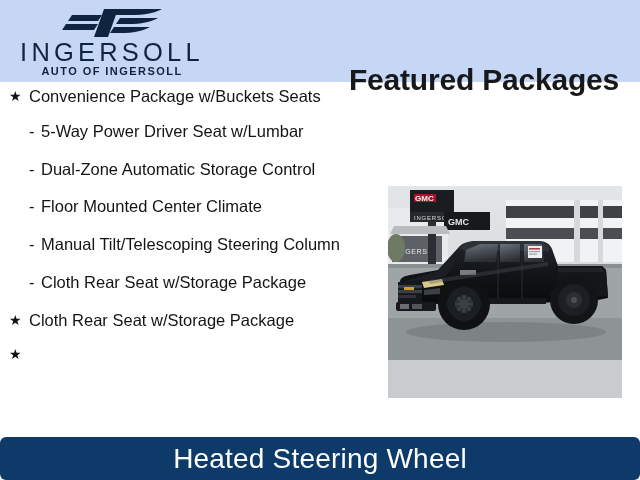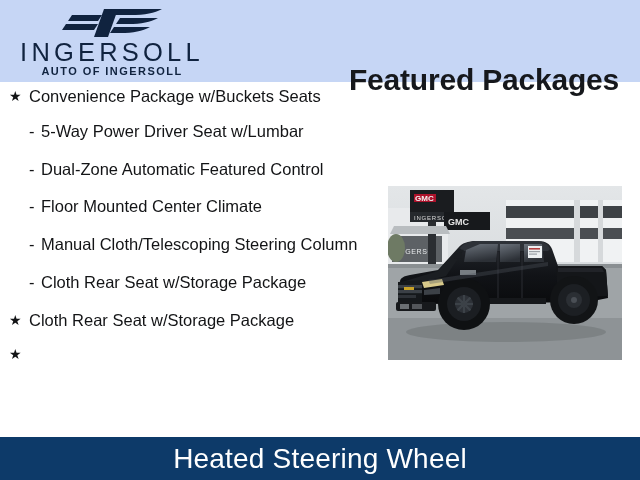--- a/index.html
+++ b/index.html
@@ -115,41 +115,42 @@
     display: block;
     padding-left: 12px;
   }
 
   
   .photo {
     position: absolute;
     left: 388px;
     top: 186px;
     width: 234px;
-    height: 174px;
+    height: 212px;
     background: #c9ccce;
     overflow: hidden;
   }
   .photo svg {
     display: block;
     width: 234px;
     height: 174px;
   }
 
   
   .footer {
     position: absolute;
     left: 0;
     bottom: 0;
     width: 640px;
     height: 43px;
     background: #0d3a69;
     display: flex;
     align-items: center;
     justify-content: center;
+    border-radius: 6px;
   }
   .footer-text {
     color: #ffffff;
     font-size: 28px;
     font-weight: 400;
     letter-spacing: 0.2px;
     line-height: 1;
     white-space: nowrap;
   }
 </style>
@@ -194,31 +195,31 @@
     <span>Convenience Package w/Buckets Seats</span>
   </div>
 
   <div class="feature-row sub">
     <span class="dash">-</span>
     <span class="sub-text">5-Way Power Driver Seat w/Lumbar</span>
   </div>
 
   <div class="feature-row sub">
     <span class="dash">-</span>
-    <span class="sub-text">Dual-Zone Automatic Featured Control</span>
+    <span class="sub-text">Dual-Zone Automatic Storage Control</span>
   </div>
 
   <div class="feature-row sub">
     <span class="dash">-</span>
     <span class="sub-text">Floor Mounted Center Climate</span>
   </div>
 
   <div class="feature-row sub">
     <span class="dash">-</span>
-    <span class="sub-text">Manual Cloth/Telescoping Steering Column</span>
+    <span class="sub-text">Manual Tilt/Telescoping Steering Column</span>
   </div>
 
   <div class="feature-row sub">
     <span class="dash">-</span>
     <span class="sub-text">Cloth Rear Seat w/Storage Package</span>
   </div>
 
   <div class="feature-row">
     <span class="star">★</span>
     <span>Cloth Rear Seat w/Storage Package</span>

